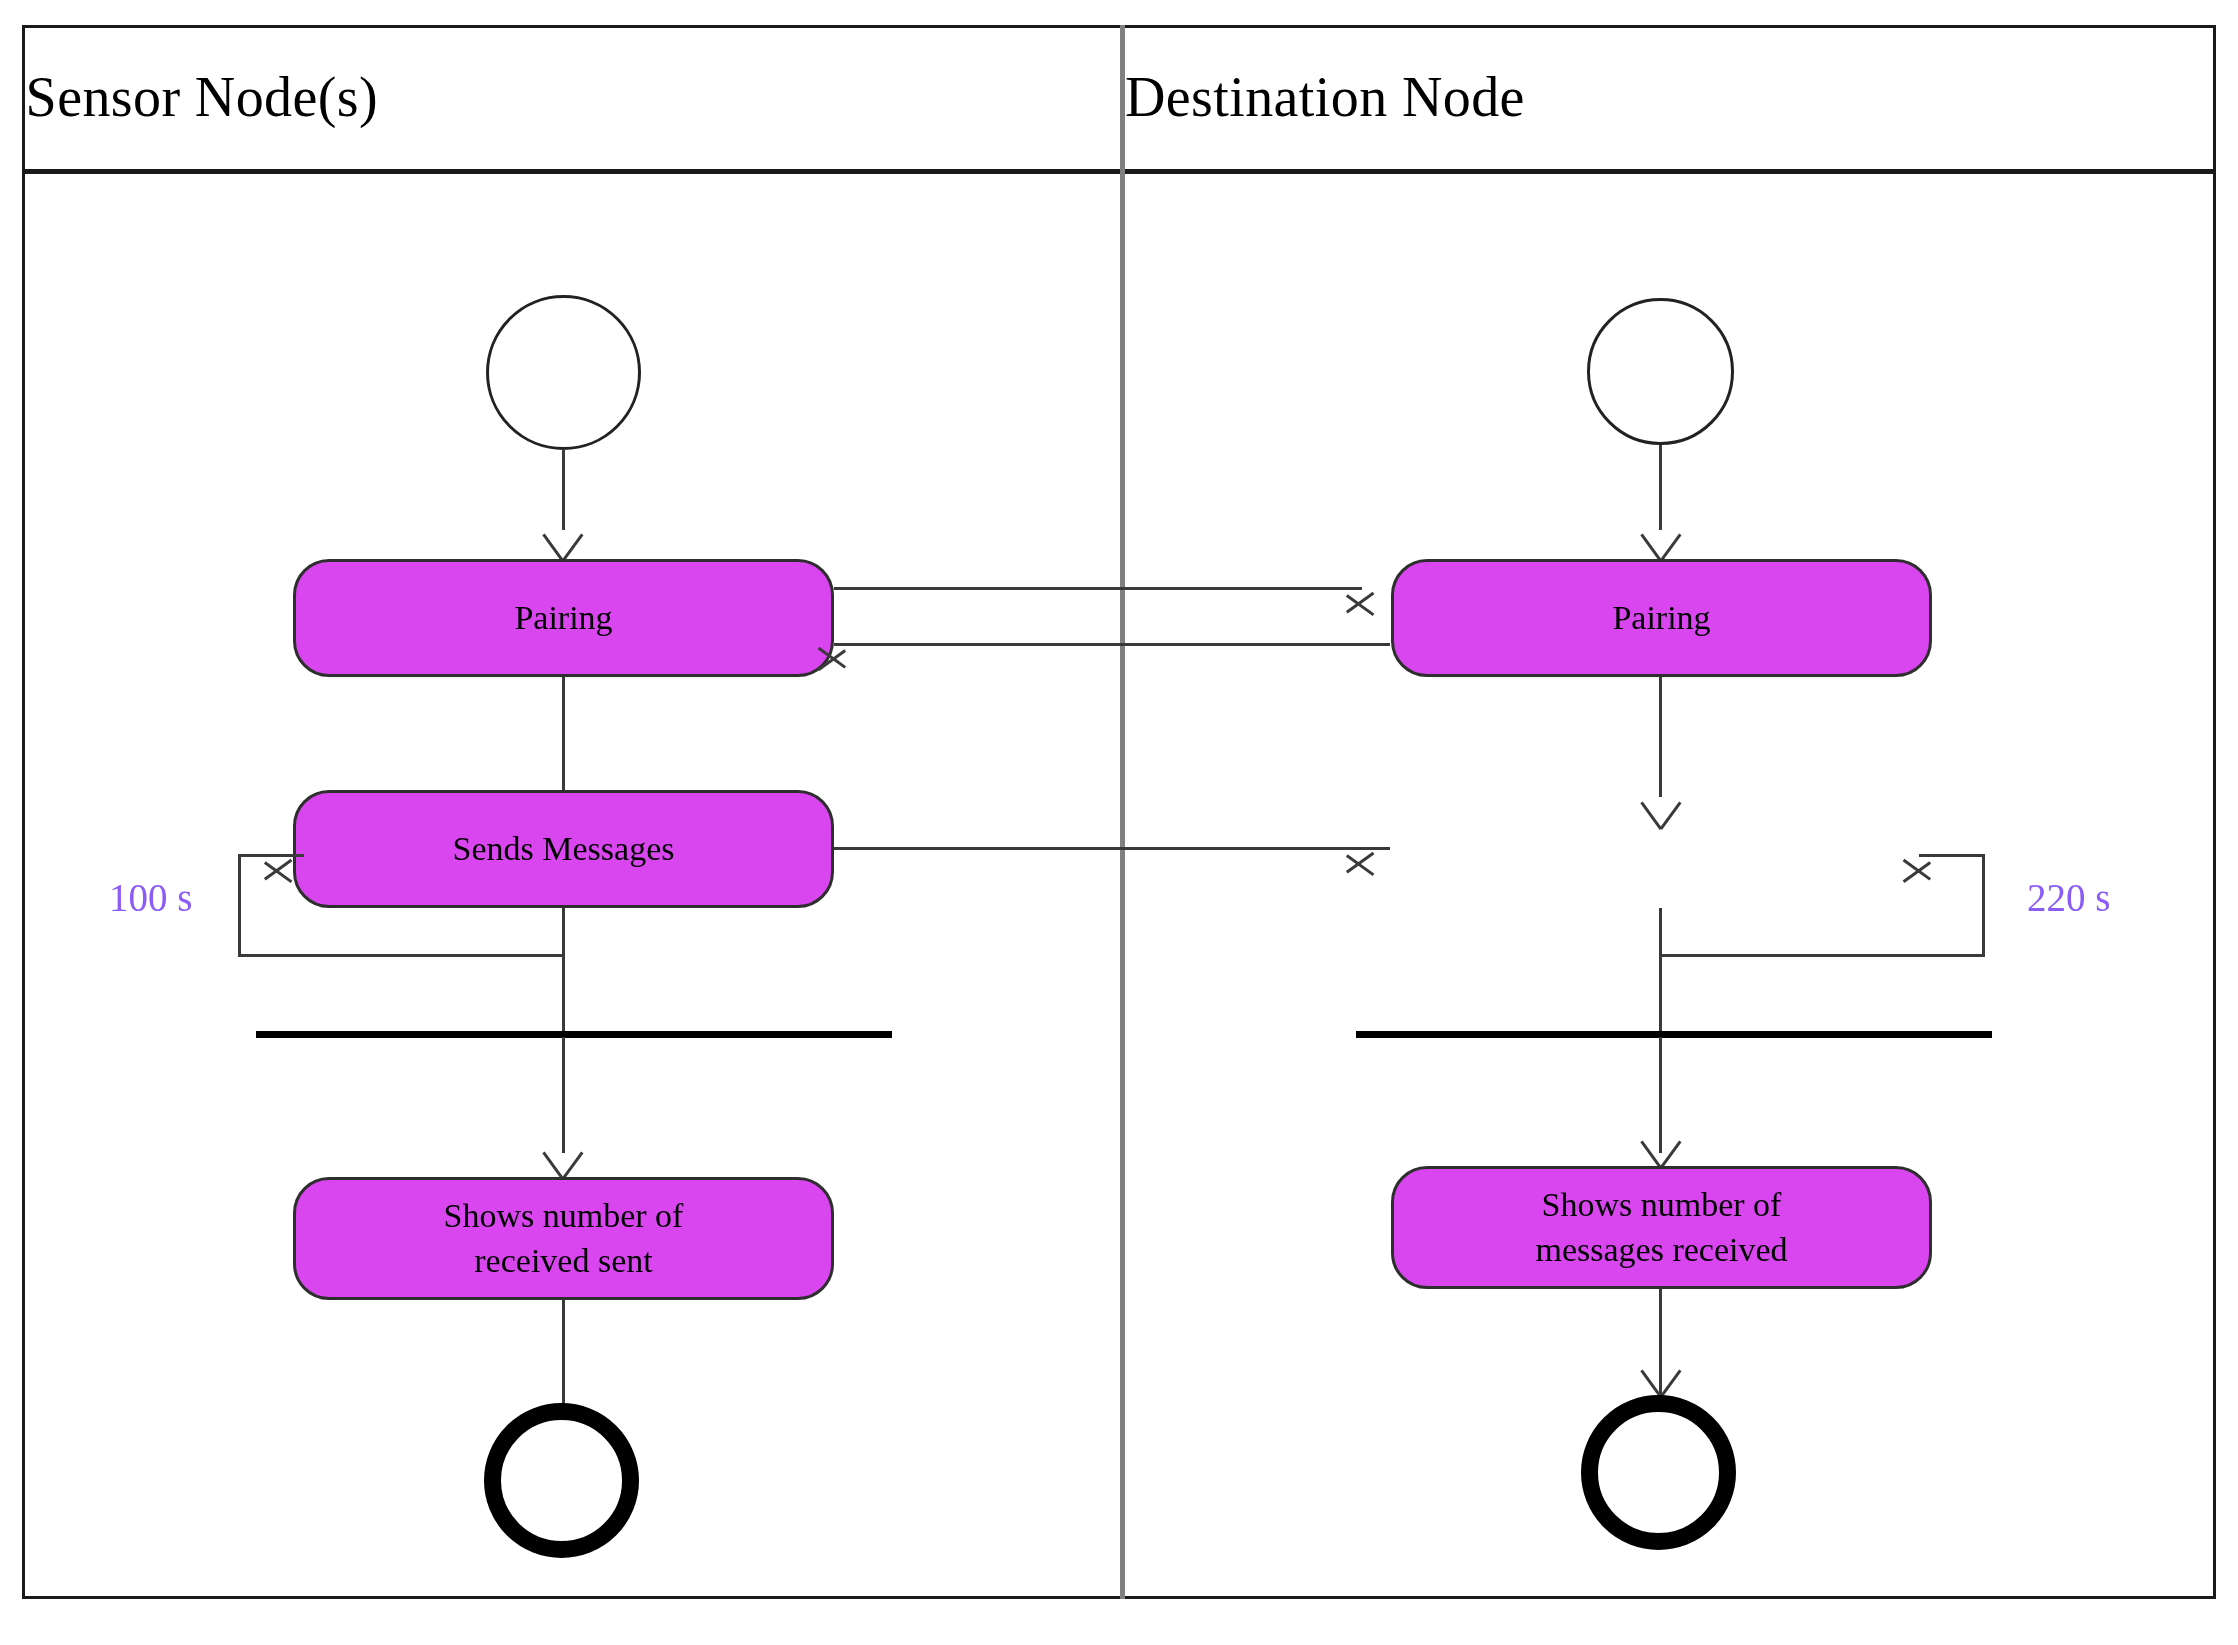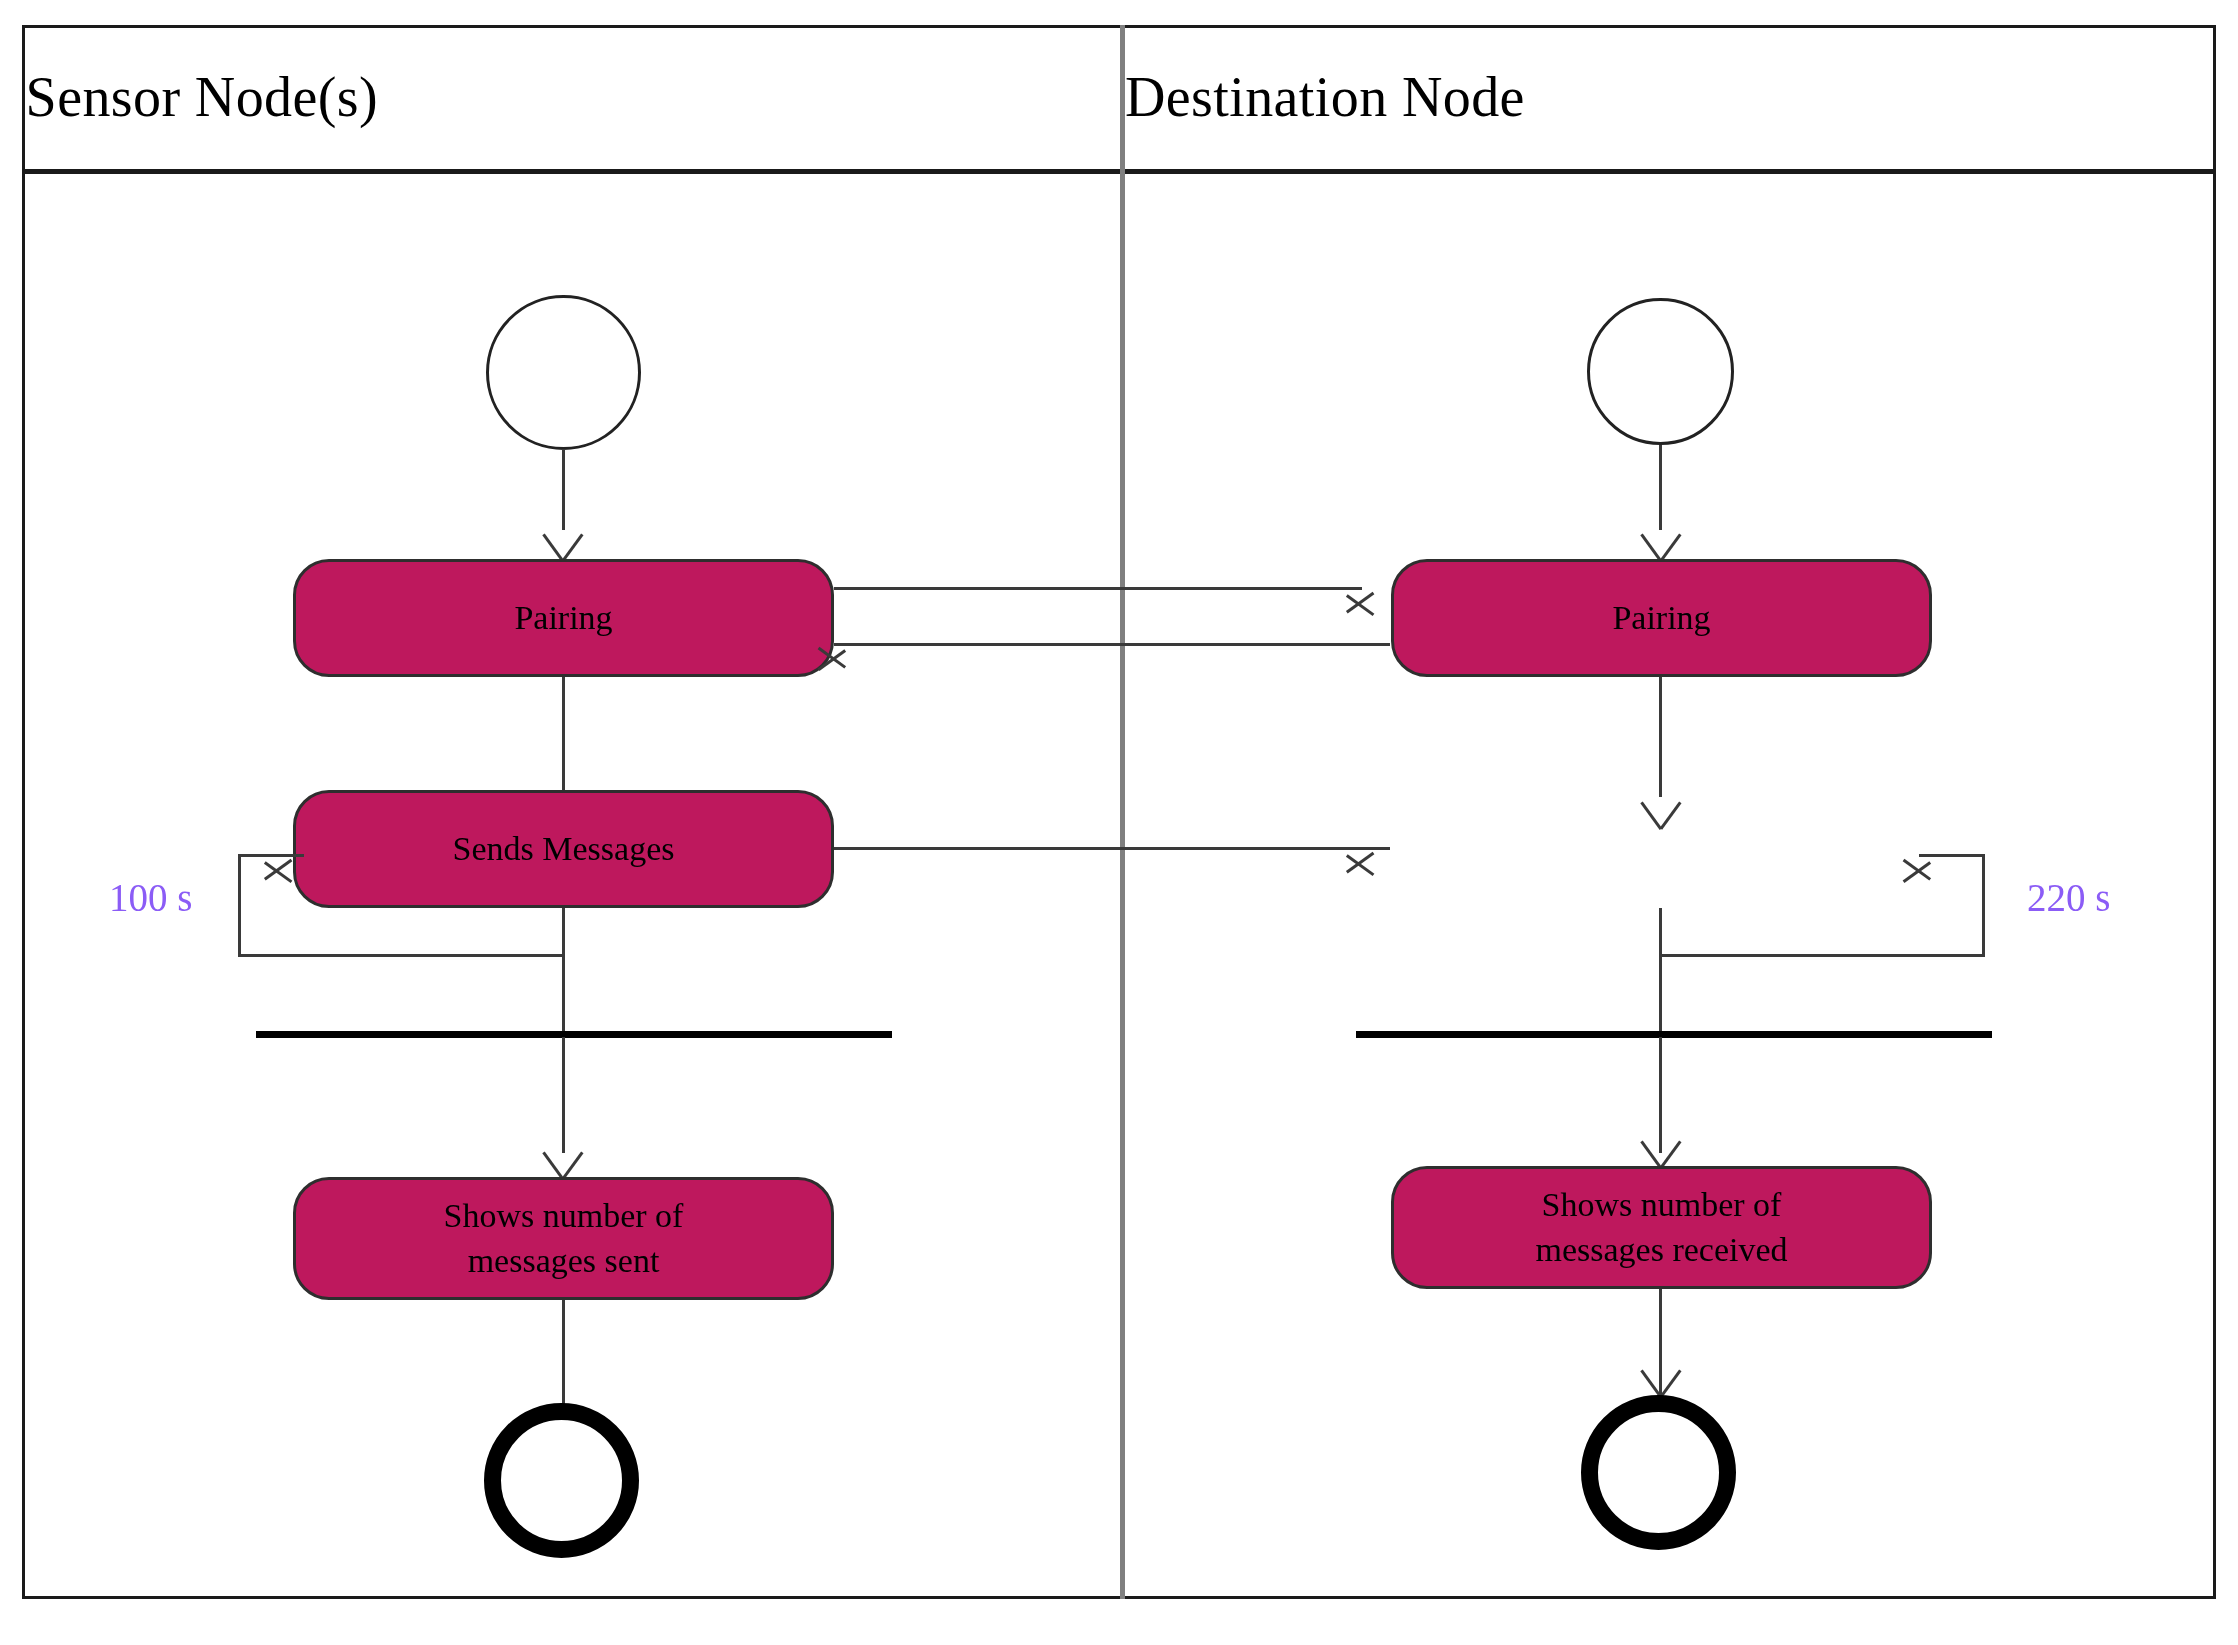--- a/index.html
+++ b/index.html
@@ -61,21 +61,21 @@
   }
   #lane-title-left  { left: 25.6px;   width: 1094px; }
   #lane-title-right { left: 1125px; width: 1090px; }
 
   
   .activity {
     position: absolute;
     box-sizing: border-box;
     border: 3.1px solid #2e2e2e;
     border-radius: 36px;
-    background: #be185d;
+    background: #d946ef;
     display: flex;
     align-items: center;
     justify-content: center;
     text-align: center;
     font-size: 34px;
     color: #000000;
     line-height: 1.32;
     padding: 0 14px;
   }
   .activity .label-2line { display: block; }
@@ -179,21 +179,21 @@
   <div class="vline" style="left:562px; top:908px; height:129px;"></div>
 
   <div class="sync-bar" style="left:256px; top:1031px; width:636px;"></div>
 
   <div class="vline" style="left:562px; top:1037px; height:116px;"></div>
   <div class="arrow-down" style="left:563px; top:1179px;"></div>
 
   <div class="activity" style="left:293px; top:1177px; width:541px; height:123px;">
     <span>
       <span class="label-2line">Shows number of</span>
-      <span class="label-2line">messages sent</span>
+      <span class="label-2line">received sent</span>
     </span>
   </div>
 
   <div class="vline" style="left:562px; top:1300px; height:106px;"></div>
 
   <div class="end-node" style="left:484px; top:1403px; width:155px; height:155px;"></div>
 
   <div class="start-node" style="left:1587px; top:298px; width:147px; height:147px;"></div>
 
   <div class="vline" style="left:1659px; top:445px; height:85px;"></div>

